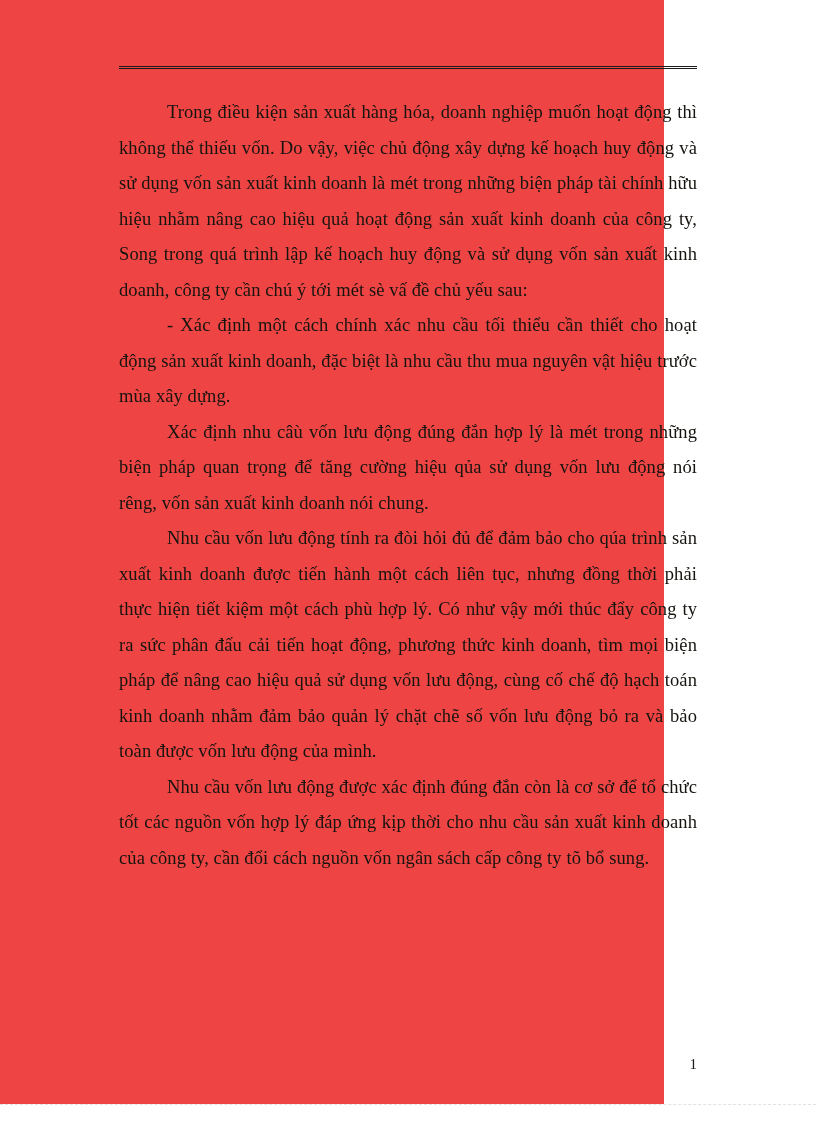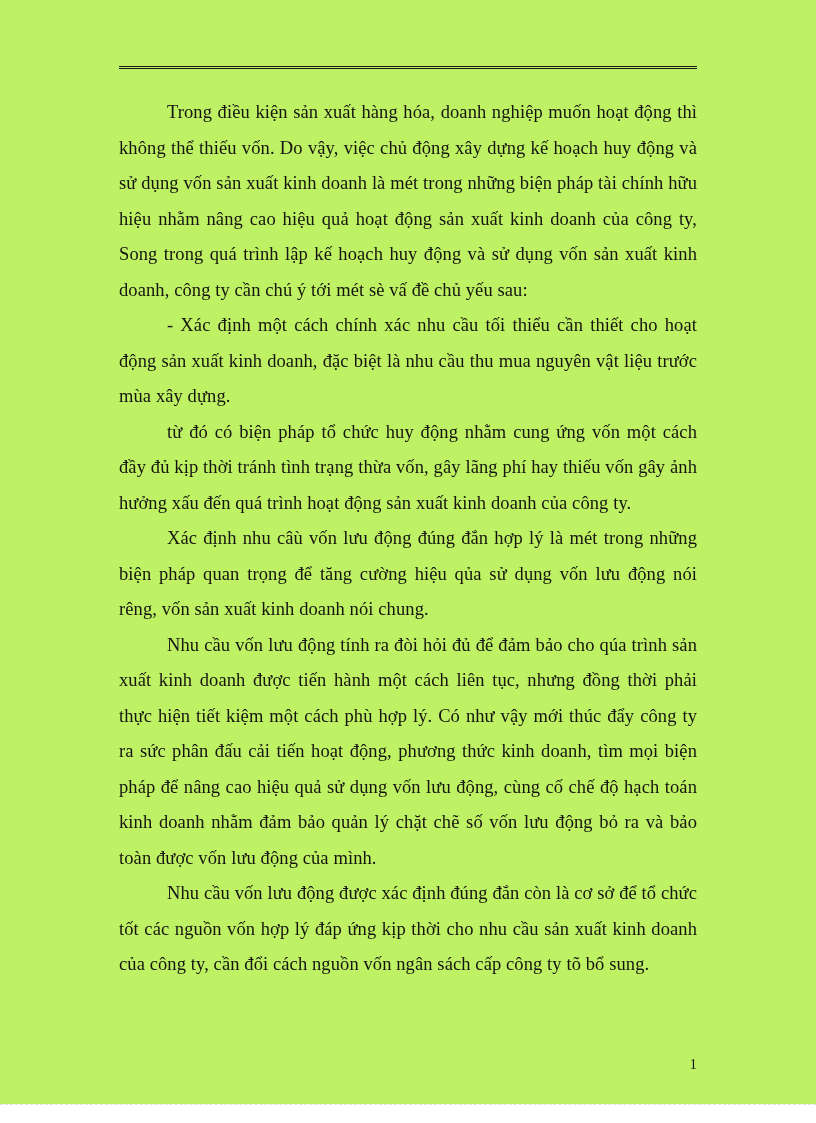--- a/index.html
+++ b/index.html
@@ -12,23 +12,23 @@
     height: 1123px;
     font-family: "Liberation Serif", serif;
     color: #111111;
     position: relative;
     overflow: hidden;
   }
   .page {
     position: absolute;
     top: 0;
     left: 0;
-    width: 816px;
+    width: 664px;
     height: 1123px;
-    background: #bef264;
+    background: #ef4444;
   }
   .content {
     position: absolute;
     left: 119px;
     top: 66px;
     width: 578px;
   }
   .top-rule {
     width: 100%;
     border-top: 1.5px solid #1a1a1a;
@@ -71,22 +71,21 @@
   }
 </style>
 </head>
 <body>
 
 <div class="page">
   <div class="content">
     <div class="top-rule"></div>
     <div class="doc-body">
       <p>Trong điều kiện sản xuất hàng hóa, doanh nghiệp muốn hoạt động thì không thể thiếu vốn. Do vậy, việc chủ động xây dựng kế hoạch huy động và sử dụng vốn sản xuất kinh doanh là mét trong những biện pháp tài chính hữu hiệu nhằm nâng cao hiệu quả hoạt động sản xuất kinh doanh của công ty, Song trong quá trình lập kế hoạch huy động và sử dụng vốn sản xuất kinh doanh, công ty cần chú ý tới mét sè vấ đề chủ yếu sau:</p>
-      <p>- Xác định một cách chính xác nhu cầu tối thiểu cần thiết cho hoạt động sản xuất kinh doanh, đặc biệt là nhu cầu thu mua nguyên vật liệu trước mùa xây dựng.</p>
-      <p>từ đó có biện pháp tổ chức huy động nhằm cung ứng vốn một cách đầy đủ kịp thời tránh tình trạng thừa vốn, gây lãng phí hay thiếu vốn gây ảnh hưởng xấu đến quá trình hoạt động sản xuất kinh doanh của công ty.</p>
+      <p>- Xác định một cách chính xác nhu cầu tối thiểu cần thiết cho hoạt động sản xuất kinh doanh, đặc biệt là nhu cầu thu mua nguyên vật hiệu trước mùa xây dựng.</p>
       <p>Xác định nhu câù vốn lưu động đúng đắn hợp lý là mét trong những biện pháp quan trọng để tăng cường hiệu qủa sử dụng vốn lưu động nói rêng, vốn sản xuất kinh doanh nói chung.</p>
       <p>Nhu cầu vốn lưu động tính ra đòi hỏi đủ để đảm bảo cho qúa trình sản xuất kinh doanh được tiến hành một cách liên tục, nhưng đồng thời phải thực hiện tiết kiệm một cách phù hợp lý. Có như vậy mới thúc đẩy công ty ra sức phân đấu cải tiến hoạt động, phương thức kinh doanh, tìm mọi biện pháp để nâng cao hiệu quả sử dụng vốn lưu động, cùng cố chế độ hạch toán kinh doanh nhằm đảm bảo quản lý chặt chẽ số vốn lưu động bỏ ra và bảo toàn được vốn lưu động của mình.</p>
       <p>Nhu cầu vốn lưu động được xác định đúng đắn còn là cơ sở để tổ chức tốt các nguồn vốn hợp lý đáp ứng kịp thời cho nhu cầu sản xuất kinh doanh của công ty, cần đổi cách nguồn vốn ngân sách cấp công ty tõ bổ sung.</p>
     </div>
     <div class="page-number">1</div>
   </div>
   <div class="bottom-edge"></div>
 </div>
 
 </body></html>

